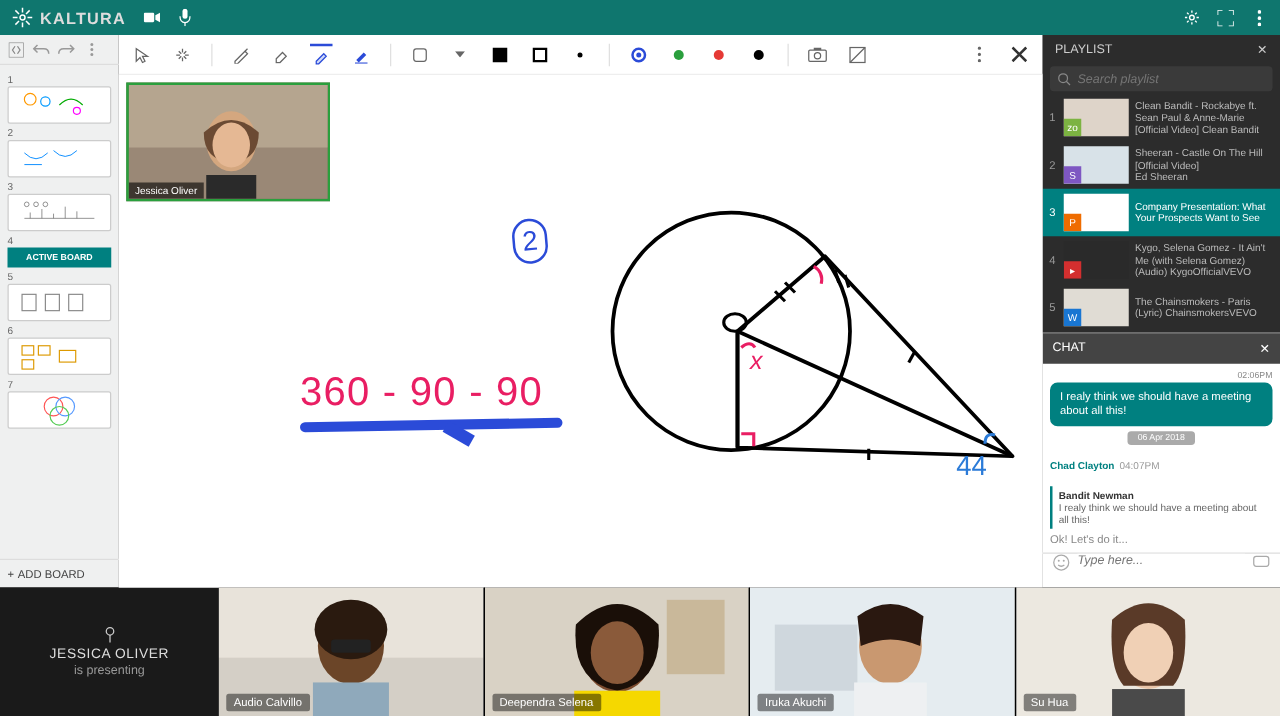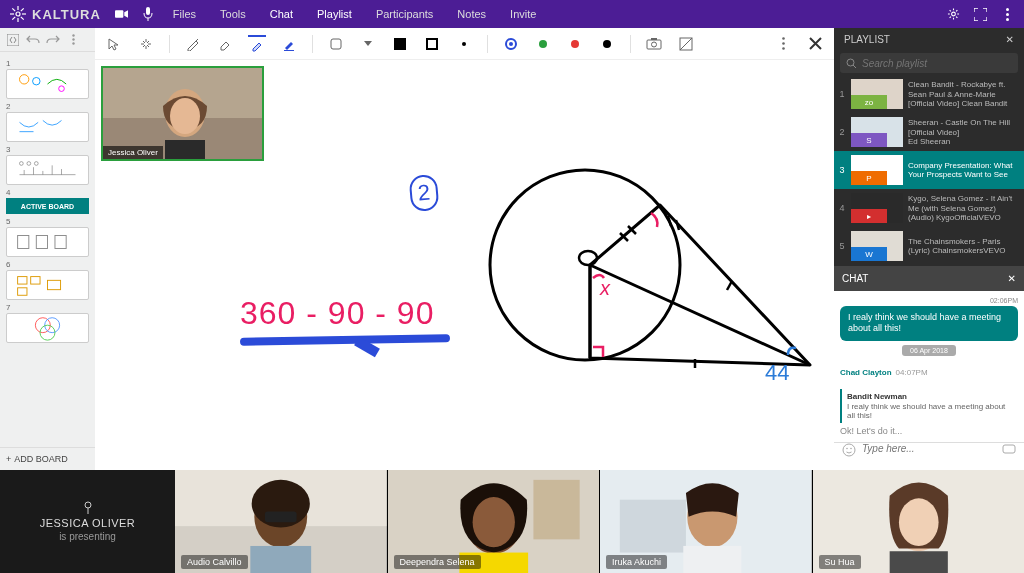--- a/index.html
+++ b/index.html
@@ -1,17 +1,17 @@
 <!DOCTYPE html>
 <html><head>
 <meta charset="utf-8">
 <style>
   *{box-sizing:border-box;margin:0;padding:0;font-family:Arial,Helvetica,sans-serif}
   body{width:1024px;height:573px;overflow:hidden;background:#000;font-size:11px;color:#333}
-  .topbar{height:28px;background:#4c1d95;display:flex;align-items:center;padding:12px 10px;gap:14px;color:#ddd}
+  .topbar{height:28px;background:#0f766e;display:flex;align-items:center;padding:12px 10px;gap:14px;color:#ddd}
   .logo{display:flex;align-items:center;gap:6px;font-weight:bold;font-size:13px;letter-spacing:1px}
   .logo-icon{width:16px;height:16px;display:flex;align-items:center;justify-content:center}
   .top-ic{width:13px;height:13px;display:flex;align-items:center;justify-content:center;cursor:pointer}
   .menu{display:flex;gap:16px;font-size:11px}
   .menu-item{cursor:pointer;padding:2px 4px}
   .menu-item.active{color:#fff}
   .top-right{margin-left:auto;display:flex;gap:14px;align-items:center}
   .main{display:flex;height:442px}
   .left-col{width:95px;background:#eff0f0;display:flex;flex-direction:column}
   .left-tools{height:24px;display:flex;align-items:center;gap:2px;padding:0 4px;border-bottom:1px solid #ddd}
@@ -37,21 +37,21 @@
   .rightcol{width:190px;background:#2c2c2c;display:flex;flex-direction:column}
   .pl-head{height:28px;display:flex;align-items:center;padding:0 10px;font-size:10px;color:#ccc;justify-content:space-between}
   .pl-search{height:24px;margin:2px 6px;background:#3a3a3a;border-radius:3px;display:flex;align-items:center;padding:0 6px;gap:5px}
   .pl-search input{background:none;border:none;outline:none;color:#aaa;font-size:10px;flex:1;font-style:italic}
   .pl-list{overflow:hidden}
   .pl-item{display:flex;padding:4px 4px;gap:5px;cursor:pointer;align-items:center}
   .pl-item.active{background:#008080}
   .pl-num{font-size:9px;color:#999;width:8px;text-align:center}
   .pl-item.active .pl-num{color:#fff}
   .pl-thumb{width:52px;height:30px;background:#888;position:relative;overflow:hidden}
-  .pl-badge{position:absolute;bottom:0;left:0;width:36px;height:14px;font-size:8px;color:#fff;display:flex;align-items:center;justify-content:center}
+  .pl-badge{position:absolute;bottom:0;left:0;width:14px;height:14px;font-size:8px;color:#fff;display:flex;align-items:center;justify-content:center}
   .pl-txt{flex:1;font-size:8px;color:#bbb;line-height:1.2;overflow:hidden}
   .pl-item.active .pl-txt{color:#fff}
   .chat{flex:1;background:#fff;display:flex;flex-direction:column;border-top:1px solid #444}
   .chat-head{height:24px;background:#444;color:#fff;font-size:10px;display:flex;align-items:center;padding:0 8px;justify-content:space-between}
   .chat-body{flex:1;padding:6px;overflow:hidden;font-size:9px}
   .msg-time-r{text-align:right;font-size:7px;color:#888;margin-bottom:2px}
   .bubble{background:#008080;color:#fff;padding:6px 8px;border-radius:6px;font-size:9px;line-height:1.3;margin-bottom:4px}
   .date-chip{background:#aaa;color:#fff;font-size:7px;padding:2px 8px;border-radius:3px;margin:4px auto;width:fit-content}
   .sender{font-size:8px;color:#008080;margin:12px 0;font-weight:bold}
   .sender .t{color:#999;font-weight:normal;margin-left:4px}
@@ -97,29 +97,20 @@
         <path d="M10 3 L14 1 L14 9 L10 7 Z" fill="#fff"></path>
       </svg>
     </span>
   <span class="top-ic">
       <svg width="10" height="14" viewBox="0 0 10 14">
         <rect x="3" y="0" width="4" height="8" rx="2" fill="#fff"></rect>
         <path d="M1 6 Q1 11 5 11 Q9 11 9 6" stroke="#fff" fill="none" stroke-width="1"></path>
         <line x1="5" y1="11" x2="5" y2="14" stroke="#fff"></line>
       </svg>
     </span>
-  <div class="menu">
-    <span class="menu-item">Files</span>
-    <span class="menu-item">Tools</span>
-    <span class="menu-item active">Chat</span>
-    <span class="menu-item active">Playlist</span>
-    <span class="menu-item">Participants</span>
-    <span class="menu-item">Notes</span>
-    <span class="menu-item">Invite</span>
-  </div>
   <div class="top-right">
     <span class="top-ic">
         <svg width="14" height="14" viewBox="0 0 14 14">
           <circle cx="7" cy="7" r="2" fill="none" stroke="#fff" stroke-width="1.2"></circle>
           <path d="M7 1v2M7 11v2M1 7h2M11 7h2M2.8 2.8l1.4 1.4M9.8 9.8l1.4 1.4M2.8 11.2l1.4-1.4M9.8 4.2l1.4-1.4" stroke="#fff" stroke-width="1.2"></path>
         </svg>
       </span>
     <span class="top-ic">
         <svg width="13" height="13" viewBox="0 0 13 13">
           <path d="M0 4V0h4M13 4V0H9M0 9v4h4M13 9v4H9" stroke="#fff" fill="none" stroke-width="1.3"></path>

